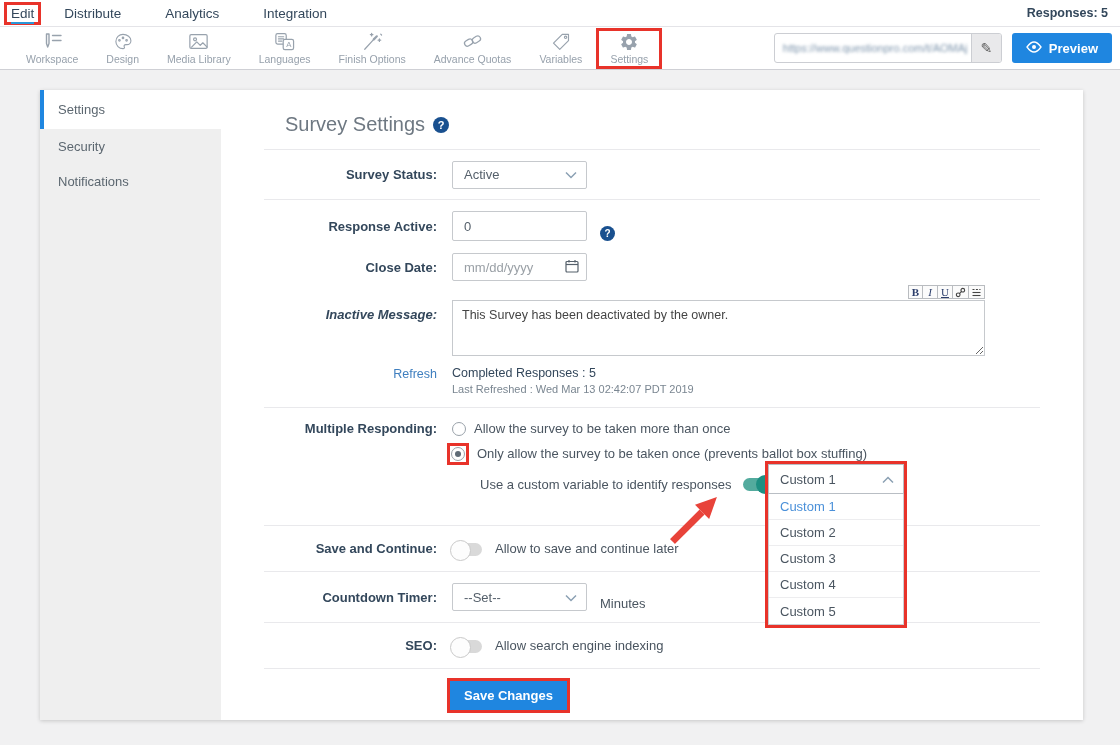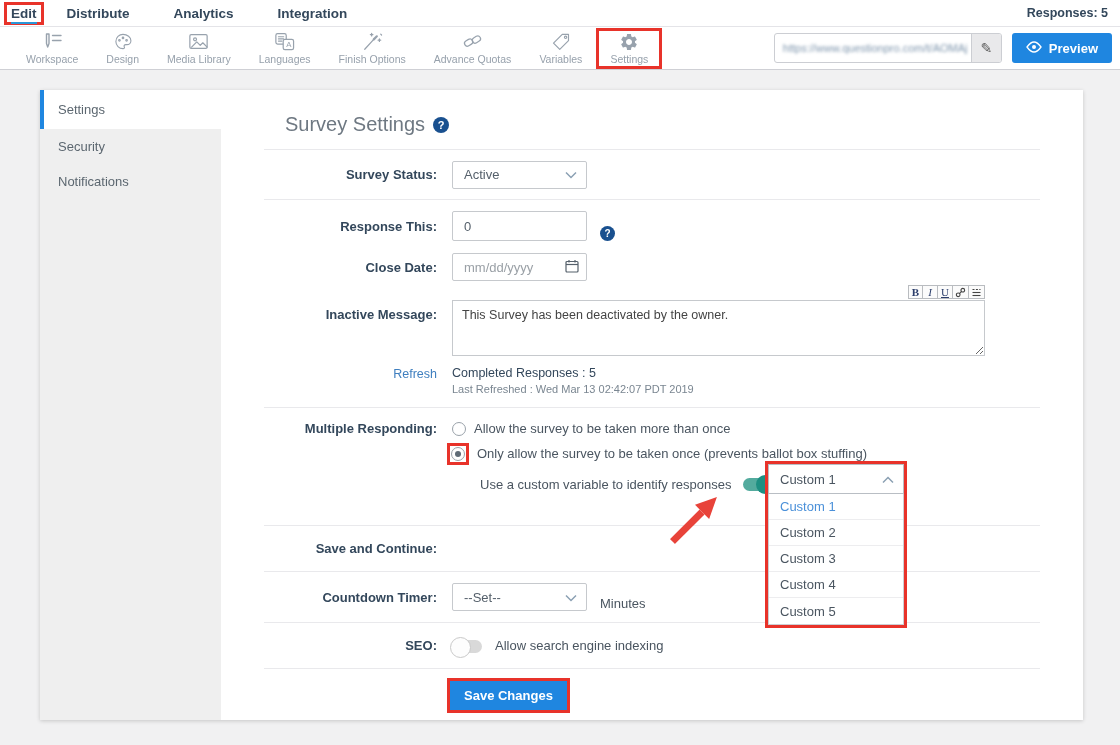--- a/index.html
+++ b/index.html
@@ -2,21 +2,21 @@
 <html><head>
 <meta charset="utf-8">
 <style>
   * { margin:0; padding:0; box-sizing:border-box; }
   html,body { width:1120px; height:745px; overflow:hidden; }
   body { font-family:"Liberation Sans","DejaVu Sans",sans-serif; background:#f1f1f2; color:#33475b; }
 
   
   .topnav { height:27px; background:#fff; display:flex; align-items:center; justify-content:space-between; padding:0 10px 0 4px; border-bottom:1px solid #e4e4e8; }
   .nav-items { display:flex; align-items:center; }
-  .nav-item { font-size:13.5px; font-weight:700; color:#33475b; margin-right:30px; cursor:pointer; padding:1px 4px; border:3px solid transparent; }
+  .nav-item { font-size:13.5px; font-weight:400; color:#33475b; margin-right:30px; cursor:pointer; padding:1px 4px; border:3px solid transparent; }
   .nav-item.annot { border-color:#e8332a; margin-right:16px; }
   .nav-item.active .nav-item-text { border-bottom:2px solid #2a96d8; padding-bottom:1px; color:#33475b; }
   .responses { font-size:12.5px; font-weight:700; color:#33475b; padding-right:2px; }
 
   
   .toolbar { height:43px; background:#fff; border-bottom:1px solid #cfd0d5; display:flex; align-items:center; justify-content:space-between; padding:0 8px 0 12px; }
   .tools { display:flex; align-items:center; }
   .tool { display:flex; flex-direction:column; align-items:center; justify-content:center; padding:1px 11px; cursor:pointer; border:3px solid transparent; }
   .tool.annot { border-color:#e8332a; }
   .tool-icon { height:20px; display:flex; align-items:center; }
@@ -241,42 +241,42 @@
             <span><svg width="12" height="8" viewBox="0 0 12 8">
                   <polyline points="1,1.5 6,6.5 11,1.5" fill="none" stroke="#8ba0b3" stroke-width="1.5"></polyline>
                 </svg></span>
           </div>
         </div>
       </div>
       <div class="divider"></div>
 
       <div class="sec-b">
         <div class="row" style="margin-top:11px; align-items:center;">
-          <div class="lbl">Response This:</div>
+          <div class="lbl">Response Active:</div>
           <div class="ctrl">
             <input class="inp" value="0" style="">
             <span class="help-icon" style="width:15px;height:15px;font-size:10px;margin-left:13px;">?</span>
           </div>
         </div>
         <div class="row" style="margin-top:12px; align-items:center;">
           <div class="lbl">Close Date:</div>
           <div class="ctrl">
             <span class="date-wrap">
               <input class="inp" placeholder="mm/dd/yyyy" style="">
               <span class="date-cal"><svg width="14" height="14" viewBox="0 0 14 14" fill="none" stroke="#55606b" stroke-width="1.2">
                     <rect x="1" y="2.5" width="12" height="10.5" rx="1"></rect>
                     <line x1="1" y1="5.5" x2="13" y2="5.5"></line>
                     <line x1="4" y1="1" x2="4" y2="3.5"></line>
                     <line x1="10" y1="1" x2="10" y2="3.5"></line>
                   </svg></span>
             </span>
           </div>
         </div>
         <div class="row" style="margin-top:4px;">
-          <div class="lbl" style="padding-top:22px;">Inactive Message:</div>
+          <div class="lbl" style="padding-top:22px;font-style:italic;">Inactive Message:</div>
           <div class="ctrl" style="display:block;">
             <div class="fmt-bar">
               <button class="fmt-btn fmt-b">B</button>
               <button class="fmt-btn fmt-i">I</button>
               <button class="fmt-btn fmt-u">U</button>
               <button class="fmt-btn">
                   <svg width="11" height="11" viewBox="0 0 12 12" fill="none" stroke="#444" stroke-width="1.2">
                     <circle cx="3.5" cy="8.5" r="2"></circle>
                     <circle cx="8.5" cy="3.5" r="2"></circle>
                     <line x1="4.8" y1="7.2" x2="7.2" y2="4.8"></line>
@@ -321,20 +321,24 @@
               <span>Use a custom variable to identify responses</span>
               <span class="toggle on"></span>
             </div>
           </div>
         </div>
       </div>
       <div class="divider"></div>
 
       <div class="row sec-dc">
         <div class="lbl">Save and Continue:</div>
+        <div class="ctrl">
+          <span class="toggle off"></span>
+          <span class="desc-text">Allow to save and continue later</span>
+        </div>
       </div>
       <div class="divider"></div>
 
       <div class="row sec-e">
         <div class="lbl">Countdown Timer:</div>
         <div class="ctrl">
           <div class="sel">
             <span>--Set--</span>
             <span><svg width="12" height="8" viewBox="0 0 12 8">
                   <polyline points="1,1.5 6,6.5 11,1.5" fill="none" stroke="#8ba0b3" stroke-width="1.5"></polyline>

